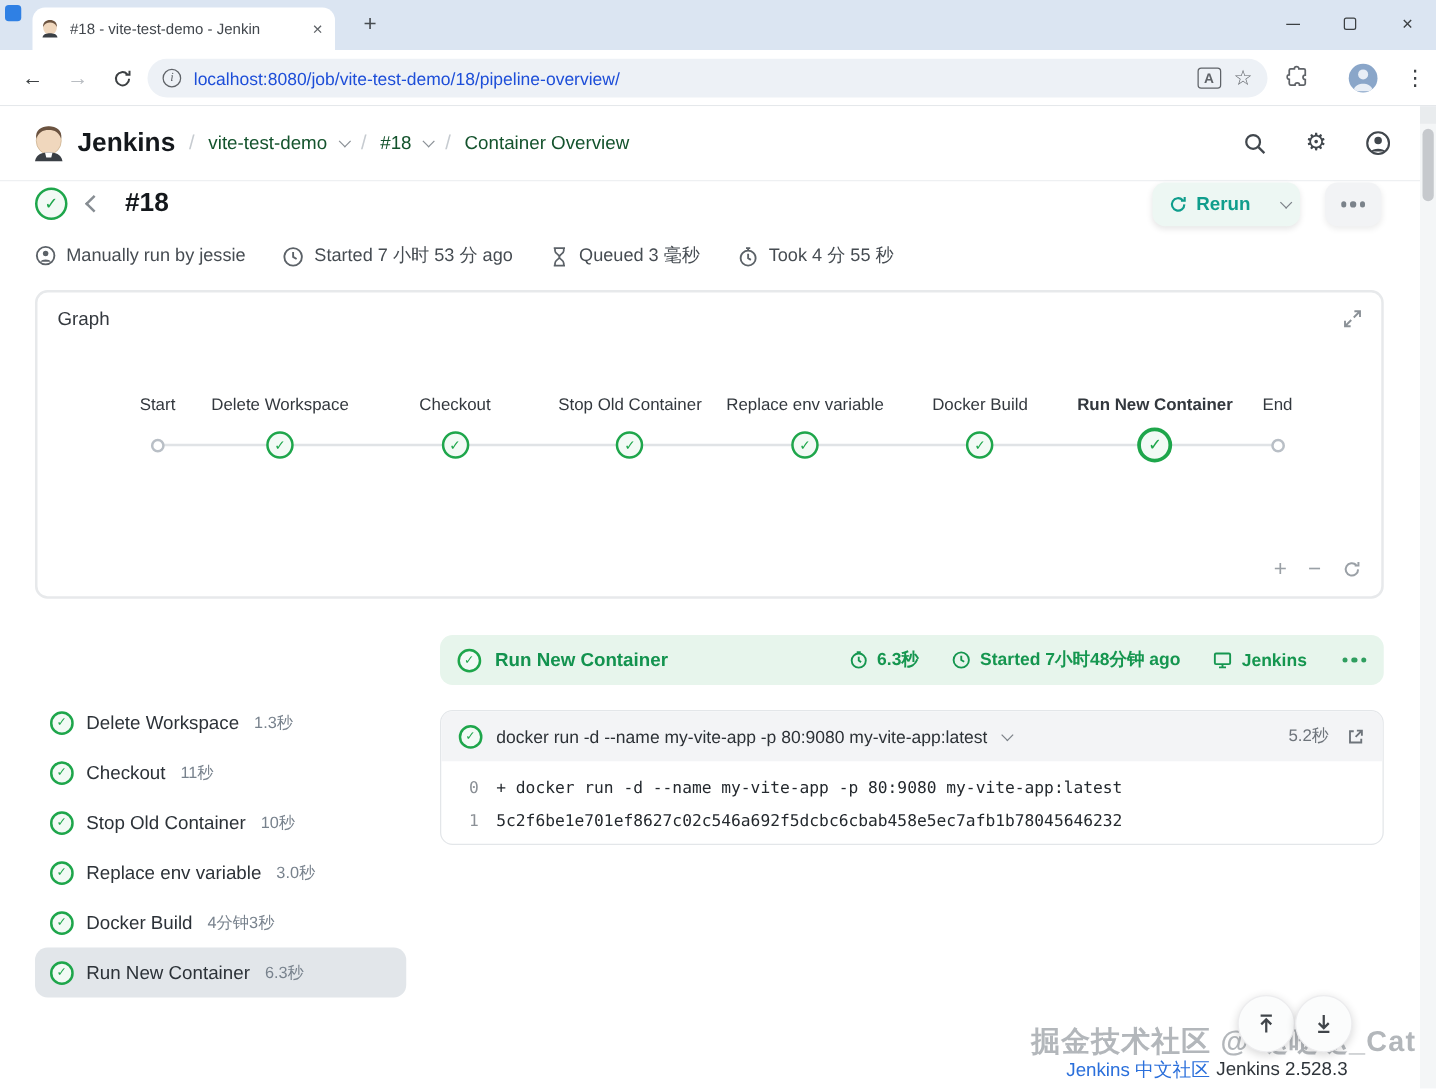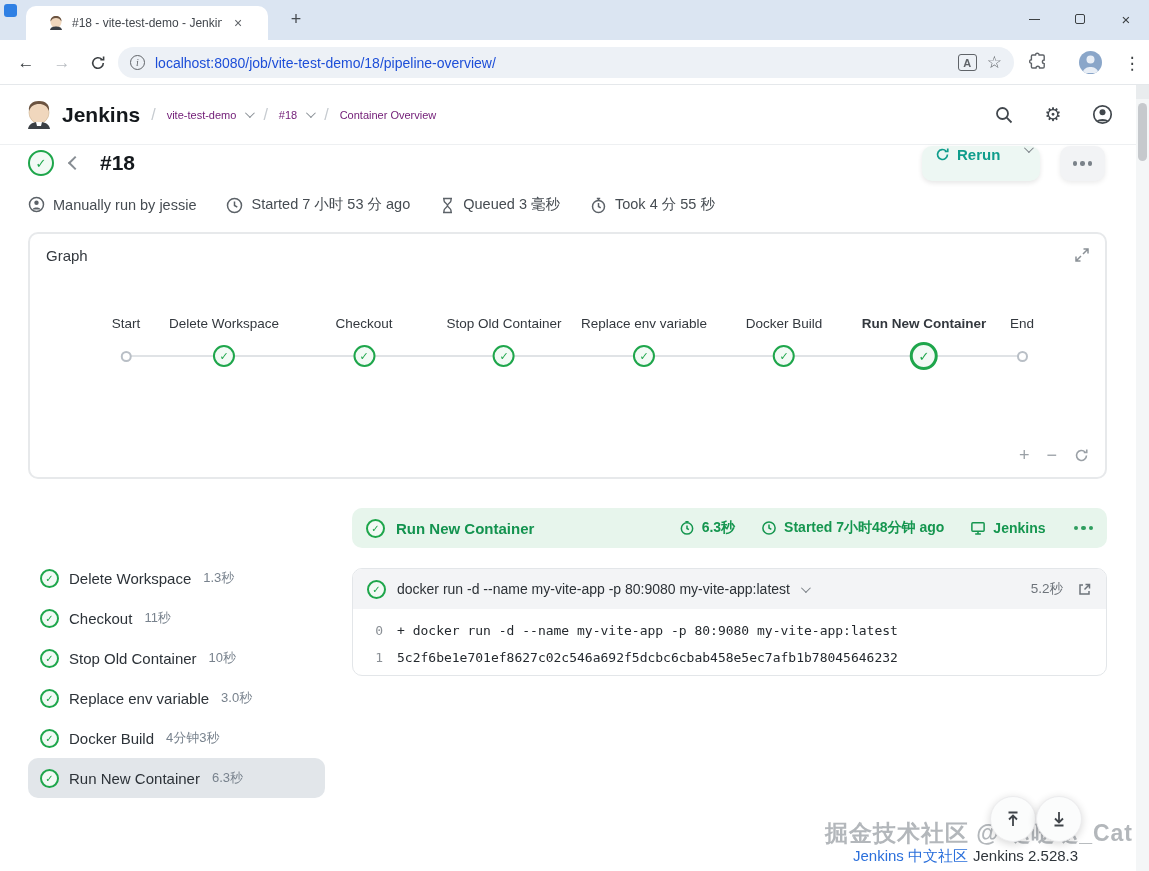--- a/index.html
+++ b/index.html
@@ -3,21 +3,21 @@
 <meta charset="utf-8">
 <style>
   *{margin:0;padding:0;box-sizing:border-box}
   html,body{background:#fff}
   body{font-family:"Liberation Sans","DejaVu Sans",sans-serif;color:#2f353b}
   #screen{position:relative;width:1149px;height:871px;overflow:hidden;background:#fff}
 
   
   .tabstrip{position:absolute;left:0;top:0;width:100%;height:40px;background:#dbe5f2}
   .corner{position:absolute;left:4px;top:4px;width:13px;height:13px;border-radius:3px;background:#2f80e4}
-  .tab{position:absolute;left:26px;top:6px;width:242px;height:34px;background:#fff;border-radius:10px 10px 0 0;display:flex;align-items:center;gap:8px;padding:0 22px;font-size:12px;color:#42474d}
+  .tab{position:absolute;left:26px;top:6px;width:242px;height:34px;background:#fff;border-radius:10px 10px 0 0;display:flex;align-items:center;gap:8px;padding:0 6px;font-size:12px;color:#42474d}
   .tab-title{flex:1;white-space:nowrap;overflow:hidden}
   .tab-close{font-size:14px;color:#5f6368;width:16px;text-align:center;cursor:default}
   .newtab{position:absolute;left:284px;top:8px;width:24px;height:24px;font-size:18px;color:#474c51;text-align:center;line-height:23px}
   .wincontrols{position:absolute;right:0;top:0;height:38px;display:flex}
   .winbtn{width:46px;height:38px;display:flex;align-items:center;justify-content:center;color:#3c4043;font-size:15px}
   .mini-glyph{display:block;width:11px;height:0;border-top:1.6px solid #3c4043}
   .maxi-glyph{display:block;width:10px;height:10px;border:1.5px solid #3c4043;border-radius:2px}
 
   
   .toolbar{position:absolute;left:0;top:40px;width:100%;height:45px;background:#fff;border-bottom:1px solid #e5e8eb}
@@ -29,31 +29,31 @@
   .translate-badge{width:19px;height:17px;border:1.5px solid #5f6368;border-radius:3px;color:#5f6368;font-size:11px;font-weight:bold;display:flex;align-items:center;justify-content:center}
   .star{font-size:17px;color:#5f6368;line-height:1}
   .ext-ic{position:absolute;left:1029px;top:52px}
   .avatar{position:absolute;left:1079px;top:51px;width:23px;height:23px;border-radius:50%;background:#8aa6c9;overflow:hidden;display:flex;align-items:flex-end;justify-content:center}
   .menu-ic{position:absolute;left:1120px;top:49px;width:24px;height:28px;display:flex;align-items:center;justify-content:center;font-size:17px;color:#3c4043}
 
   
   .jheader{position:absolute;left:0;top:85px;width:1137px;height:60px;background:#fff;border-bottom:1px solid #eef0f2;display:flex;align-items:center;padding:0 24px}
   .brand{font-size:21px;font-weight:bold;color:#14181c;margin-left:8px}
   .crumb-sep{color:#c6cbd0;font-size:16px;margin:0 11px}
-  .crumb{font-size:11px;color:#701a75}
+  .crumb{font-size:15px;color:#14532d}
   .chev{display:inline-block;width:7px;height:7px;border-right:1.8px solid #8a9096;border-bottom:1.8px solid #8a9096;transform:rotate(45deg) translateY(-2px);margin-left:9px}
   .hicons{margin-left:auto;display:flex;align-items:center;gap:27px}
   .hic{width:22px;height:22px;display:flex;align-items:center;justify-content:center;color:#41474d;font-size:19px}
 
   
   .ring-check{display:flex;align-items:center;justify-content:center;border-radius:50%;background:#f2faf5;border:2px solid #1ea64b;color:#1ea64b;font-weight:bold}
   .build-status{position:absolute;left:28px;top:150px;width:26px;height:26px;font-size:13px}
   .back-chev{position:absolute;left:70px;top:158px;width:10px;height:10px;border-left:2px solid #878d93;border-bottom:2px solid #878d93;transform:rotate(45deg)}
   .build-number{position:absolute;left:100px;top:151px;font-size:21px;font-weight:bold;color:#14181c}
-  .rerun{position:absolute;left:922px;top:146px;height:35px;display:flex;align-items:flex-start;background:#edf7f3;border-radius:10px;box-shadow:0 2px 5px rgba(0,0,0,.10)}
+  .rerun{position:absolute;left:922px;top:146px;height:35px;display:flex;align-items:center;background:#edf7f3;border-radius:10px;box-shadow:0 2px 5px rgba(0,0,0,.10)}
   .rerun-main{display:flex;align-items:center;gap:7px;padding:0 13px;color:#0f9d8c;font-size:15px;font-weight:bold}
   .rerun-div{width:1px;background:#cfe6df;margin:6px 0}
   .rerun-caret{width:26px;display:flex;align-items:center;justify-content:center}
   .caret-dn{width:7px;height:7px;border-right:1.8px solid #7b8187;border-bottom:1.8px solid #7b8187;transform:rotate(45deg) translateY(-2px)}
   .morebtn{position:absolute;left:1060px;top:146px;width:45px;height:35px;background:#f2f3f5;border-radius:10px;display:flex;align-items:center;justify-content:center;gap:3px;box-shadow:0 2px 5px rgba(0,0,0,.08)}
   .dot{width:4.5px;height:4.5px;border-radius:50%;background:#7b828a}
 
   
   .meta-row{position:absolute;left:28px;top:195px;display:flex;align-items:center;gap:30px}
   .meta-item{display:flex;align-items:flex-end;gap:8px;font-size:14.5px;color:#464c52}

